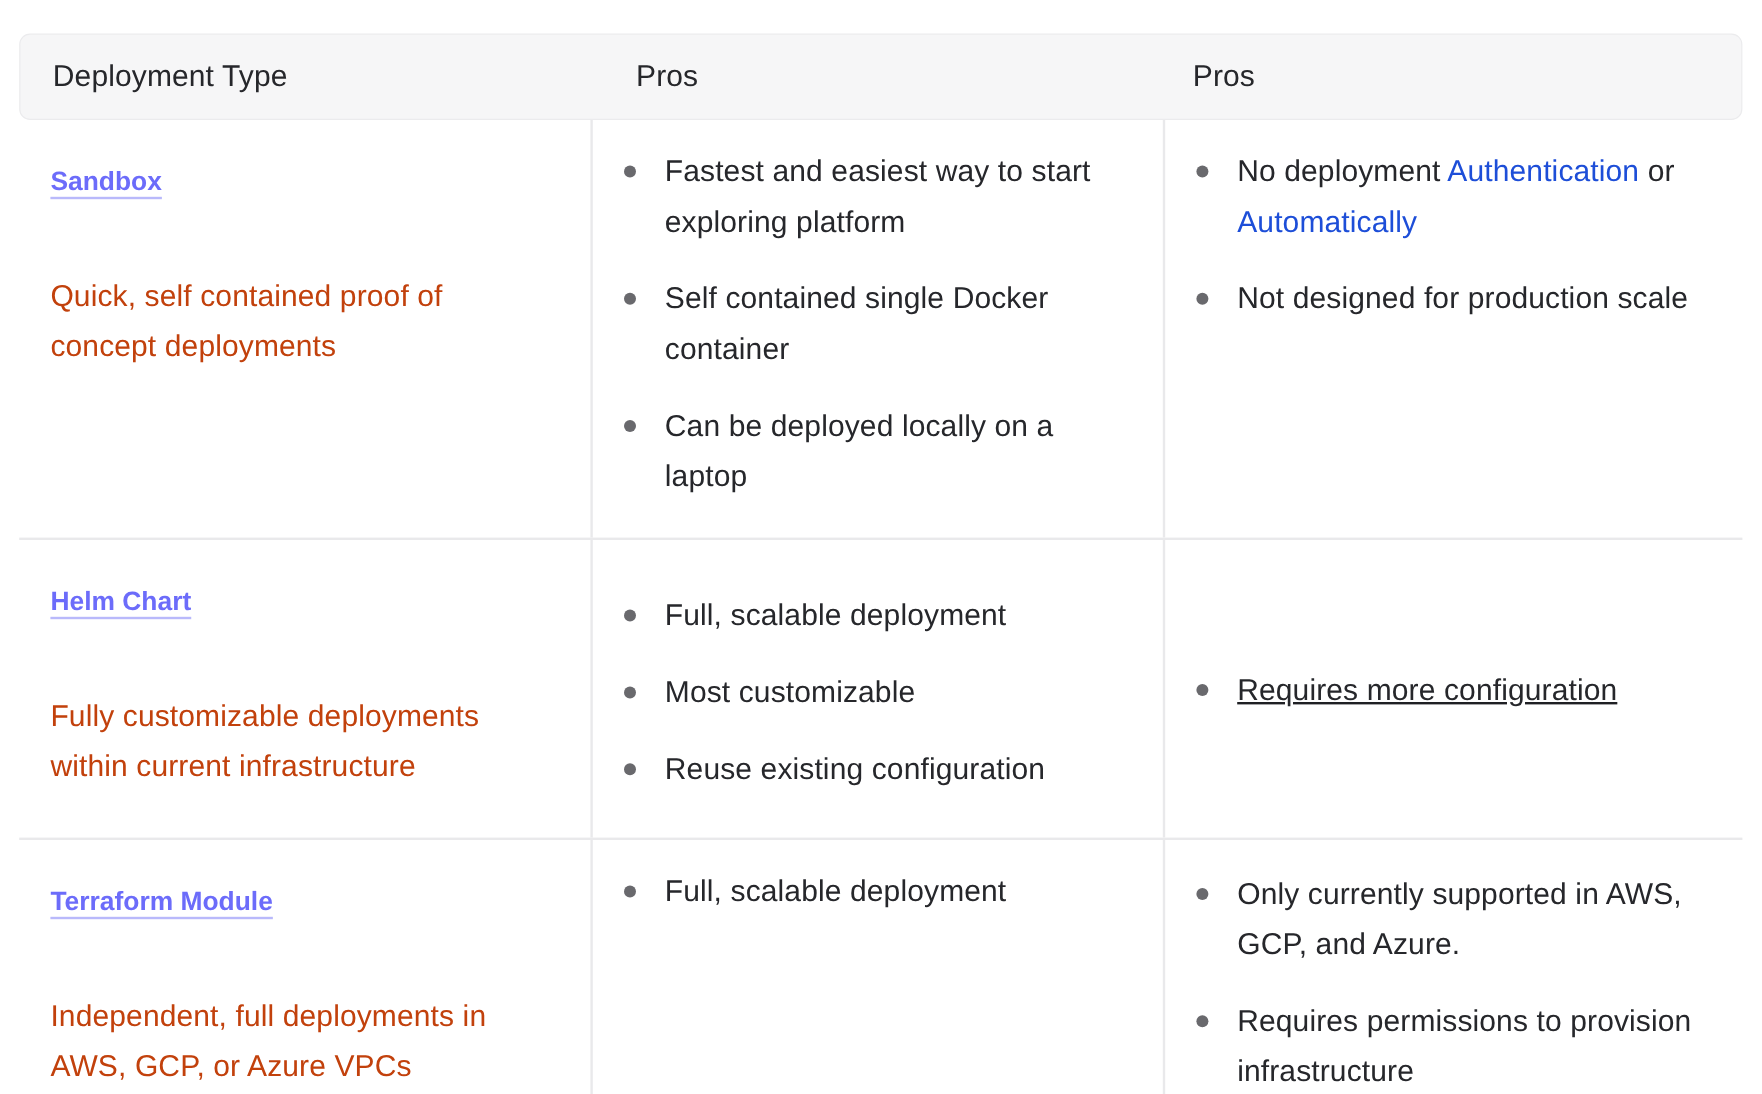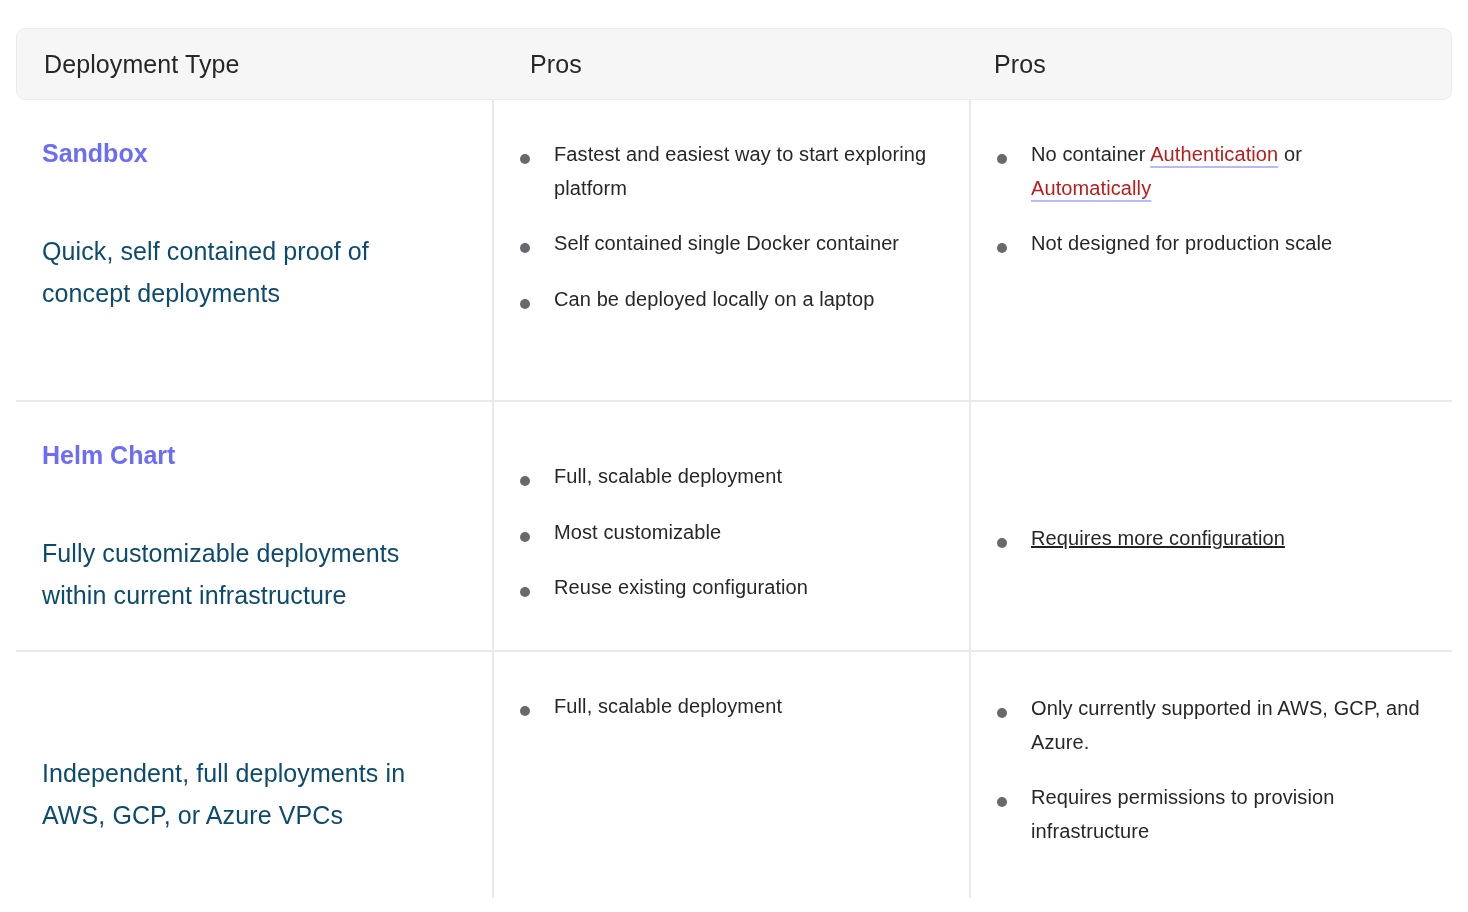--- a/index.html
+++ b/index.html
@@ -82,74 +82,73 @@
   }
 
   
   .row-sandbox   .td { min-height: 300px; }
   .row-helm      .td { min-height: 248px; }
   .row-terraform .td { min-height: 246px; }
 
   
   .type-link {
     display: inline-block;
-    font-size: 25px;
+    font-size: 22px;
     font-weight: 700;
     color: #6c6cfa;
+    text-decoration: underline;
     text-underline-offset: 6px;
     text-decoration-thickness: 2px;
     text-decoration-color: #b9b9fb;
     line-height: 1.2;
     cursor: pointer;
   }
   .type-desc {
     margin-top: 62px;
     font-size: 25px;
     line-height: 1.68;
-    color: #0c4a6e;
+    color: #c2410c;
     letter-spacing: .1px;
   }
 
   
   ul.bullets {
     margin: 0;
     padding: 0;
     list-style: none;
   }
   ul.bullets li {
     position: relative;
     padding-left: 44px;
-    font-size: 20px;
+    font-size: 25px;
     line-height: 1.68;
     color: #26272b;
     letter-spacing: .1px;
     margin-bottom: 22px;
-    margin-top: 16px;
   }
   ul.bullets li:last-child { margin-bottom: 0; }
   ul.bullets li::before {
     content: "";
     position: absolute;
     left: 10px;
     top: 16px;
     width: 10px;
     height: 10px;
     border-radius: 50%;
     background: #69696d;
   }
 
   .cons-list { padding-top: 28px; }
   .row-helm .cons-list { padding-top: 82px; text-decoration: underline; }
   .row-terraform .cons-list { padding-top: 2px; }
   .row-helm .pros-list { padding-top: 20px; }
   .row-terraform .pros-list { padding-top: 0px; }
 
   .inline-link {
-    color: #b91c1c;
-    text-decoration: underline;
+    color: #1d4ed8;
     text-underline-offset: 5px;
     text-decoration-thickness: 1.5px;
     text-decoration-color: #b9b9fb;
     cursor: pointer;
   }
 </style>
 </head>
 <body>
 
 <div class="page">
@@ -172,21 +171,21 @@
         <div class="td col2">
           <ul class="bullets pros-list">
             <li>Fastest and easiest way to start exploring platform</li>
             <li>Self contained single Docker container</li>
             <li>Can be deployed locally on a laptop</li>
           </ul>
         </div>
         <div class="td col3">
           <ul class="bullets cons-list">
             <li>
-              <span>No container </span><a class="inline-link">Authentication</a><span> or </span><a class="inline-link">Automatically</a>
+              <span>No deployment </span><a class="inline-link">Authentication</a><span> or </span><a class="inline-link">Automatically</a>
             </li>
             <li>Not designed for production scale</li>
           </ul>
         </div>
       </div>
 
       <div class="trow row-helm">
         <div class="td col1">
           <a class="type-link">Helm Chart</a>
           <div class="type-desc">Fully customizable deployments within current infrastructure</div>
@@ -200,20 +199,21 @@
         </div>
         <div class="td col3">
           <ul class="bullets cons-list">
             <li>Requires more configuration</li>
           </ul>
         </div>
       </div>
 
       <div class="trow row-terraform">
         <div class="td col1">
+          <a class="type-link">Terraform Module</a>
           <div class="type-desc">Independent, full deployments in AWS, GCP, or Azure VPCs</div>
         </div>
         <div class="td col2">
           <ul class="bullets pros-list">
             <li>Full, scalable deployment</li>
           </ul>
         </div>
         <div class="td col3">
           <ul class="bullets cons-list">
             <li>Only currently supported in AWS, GCP, and Azure.</li>

